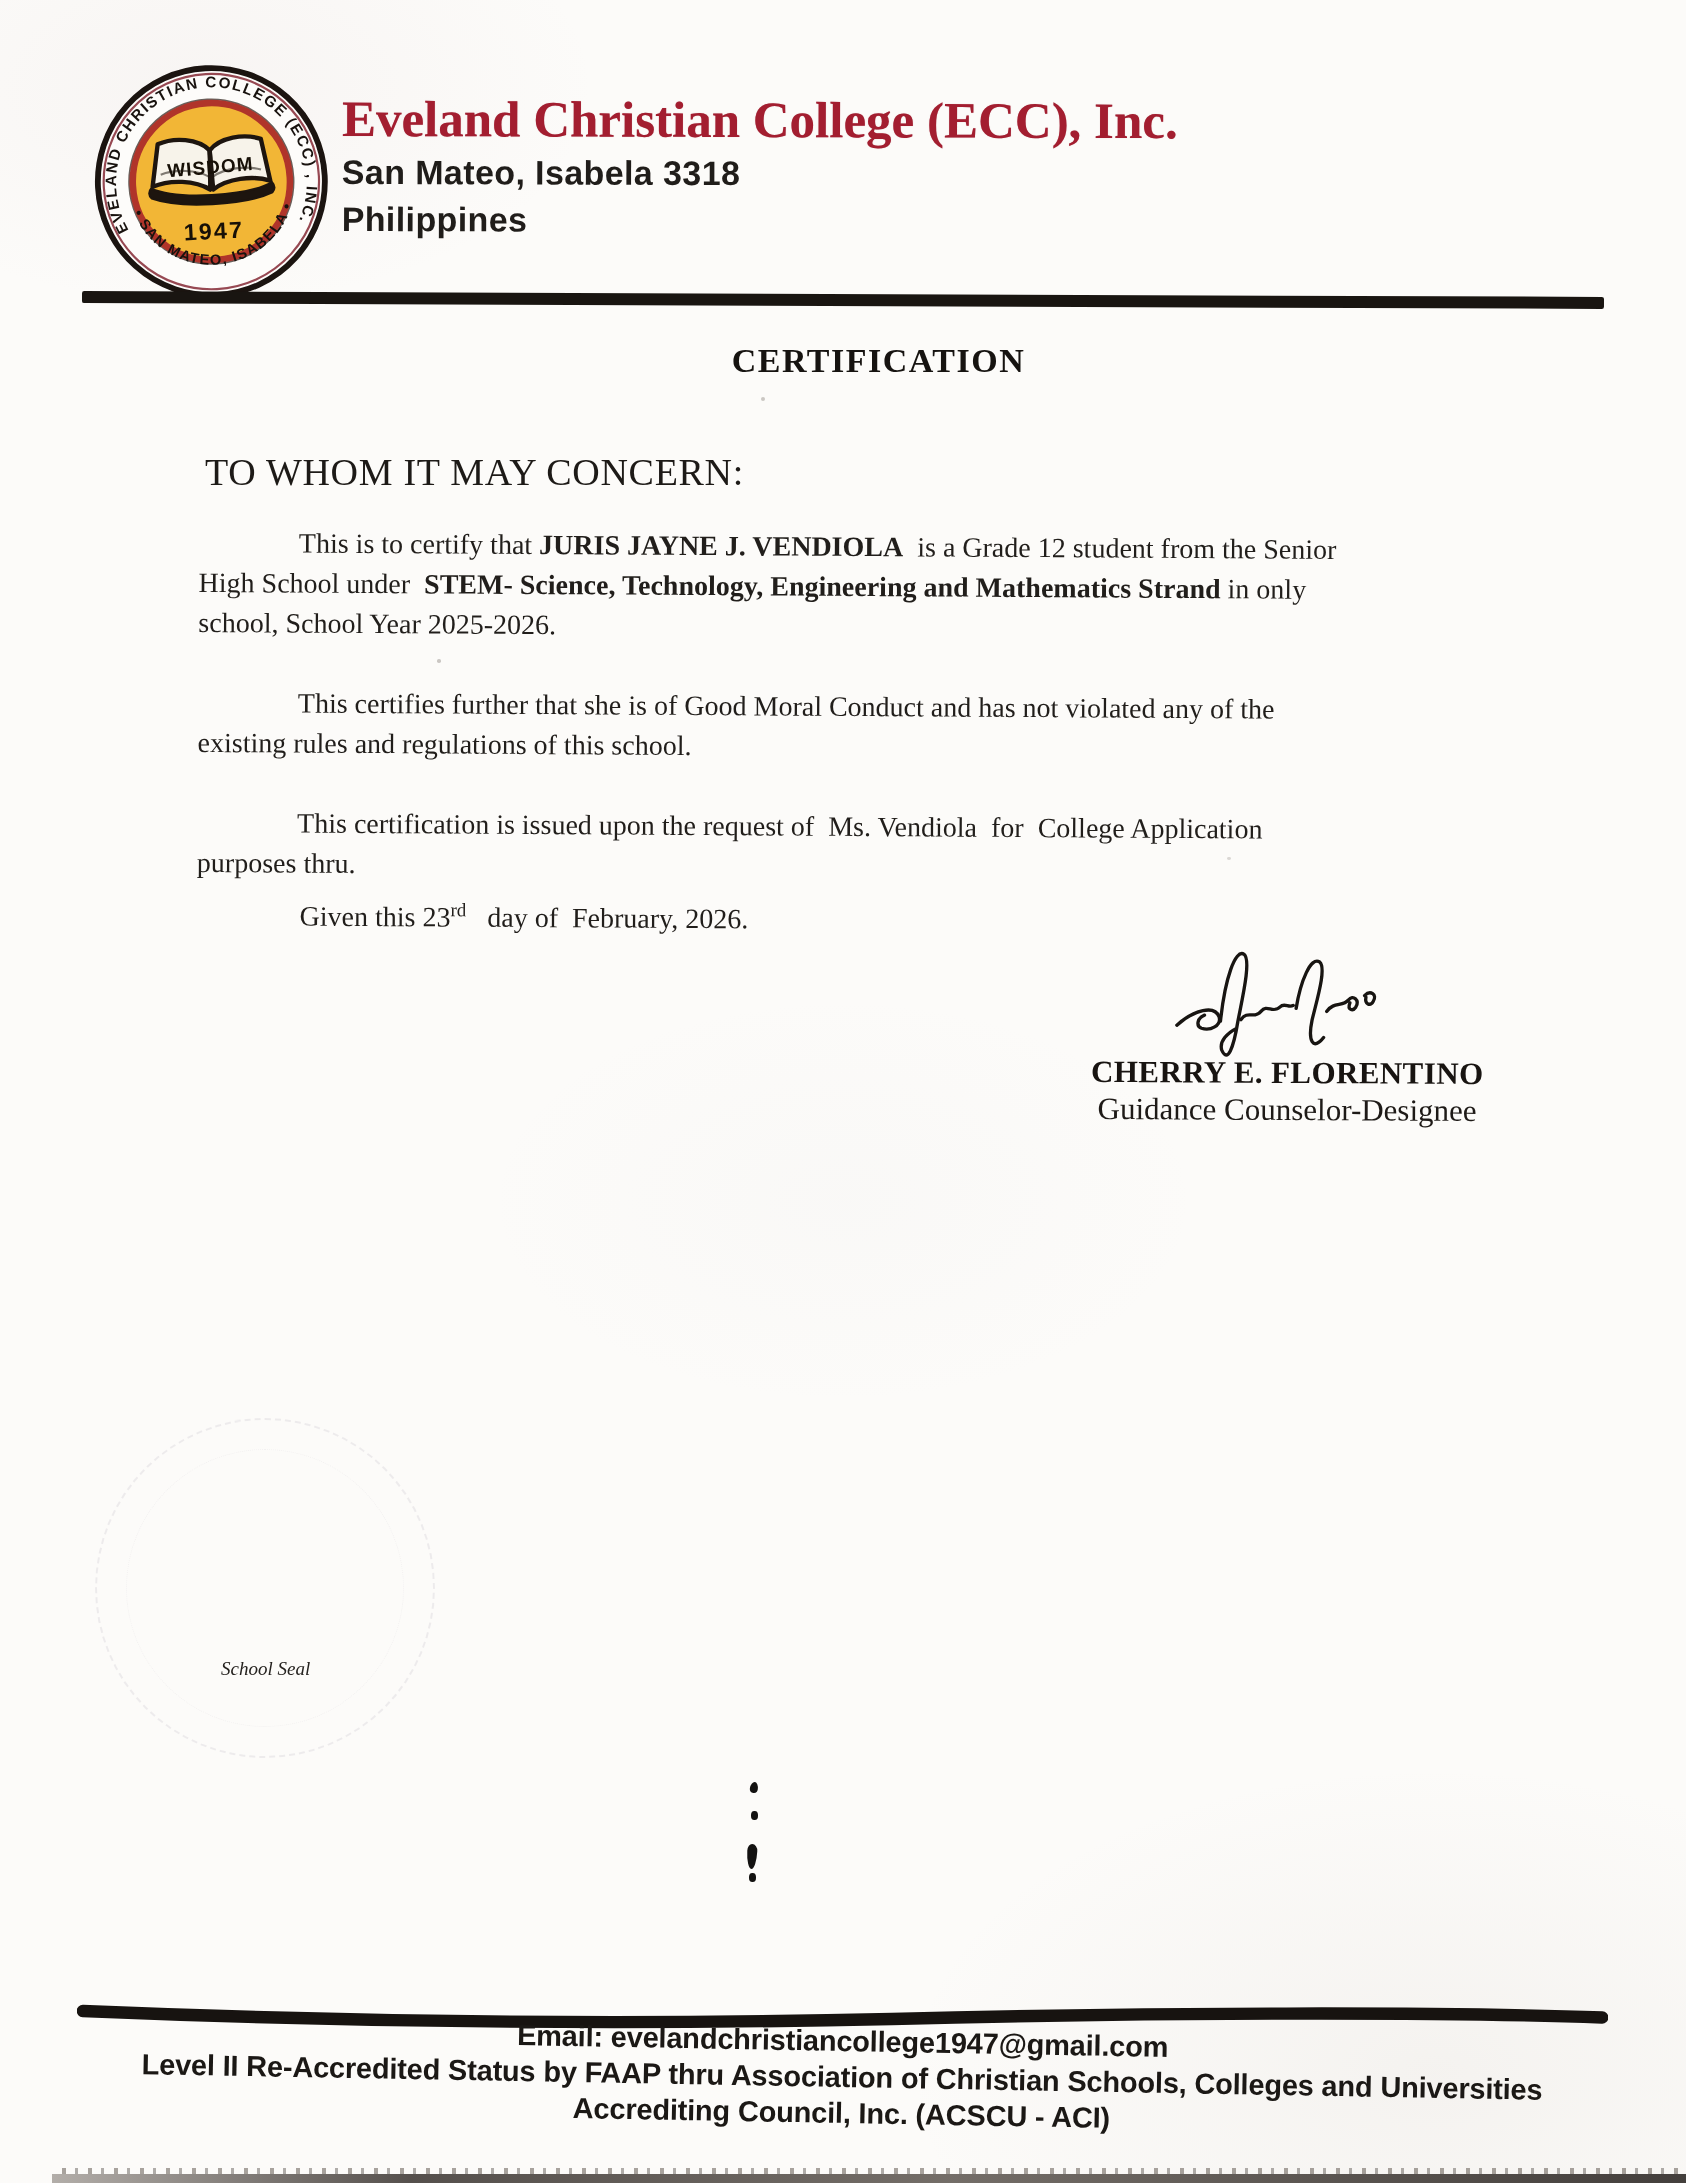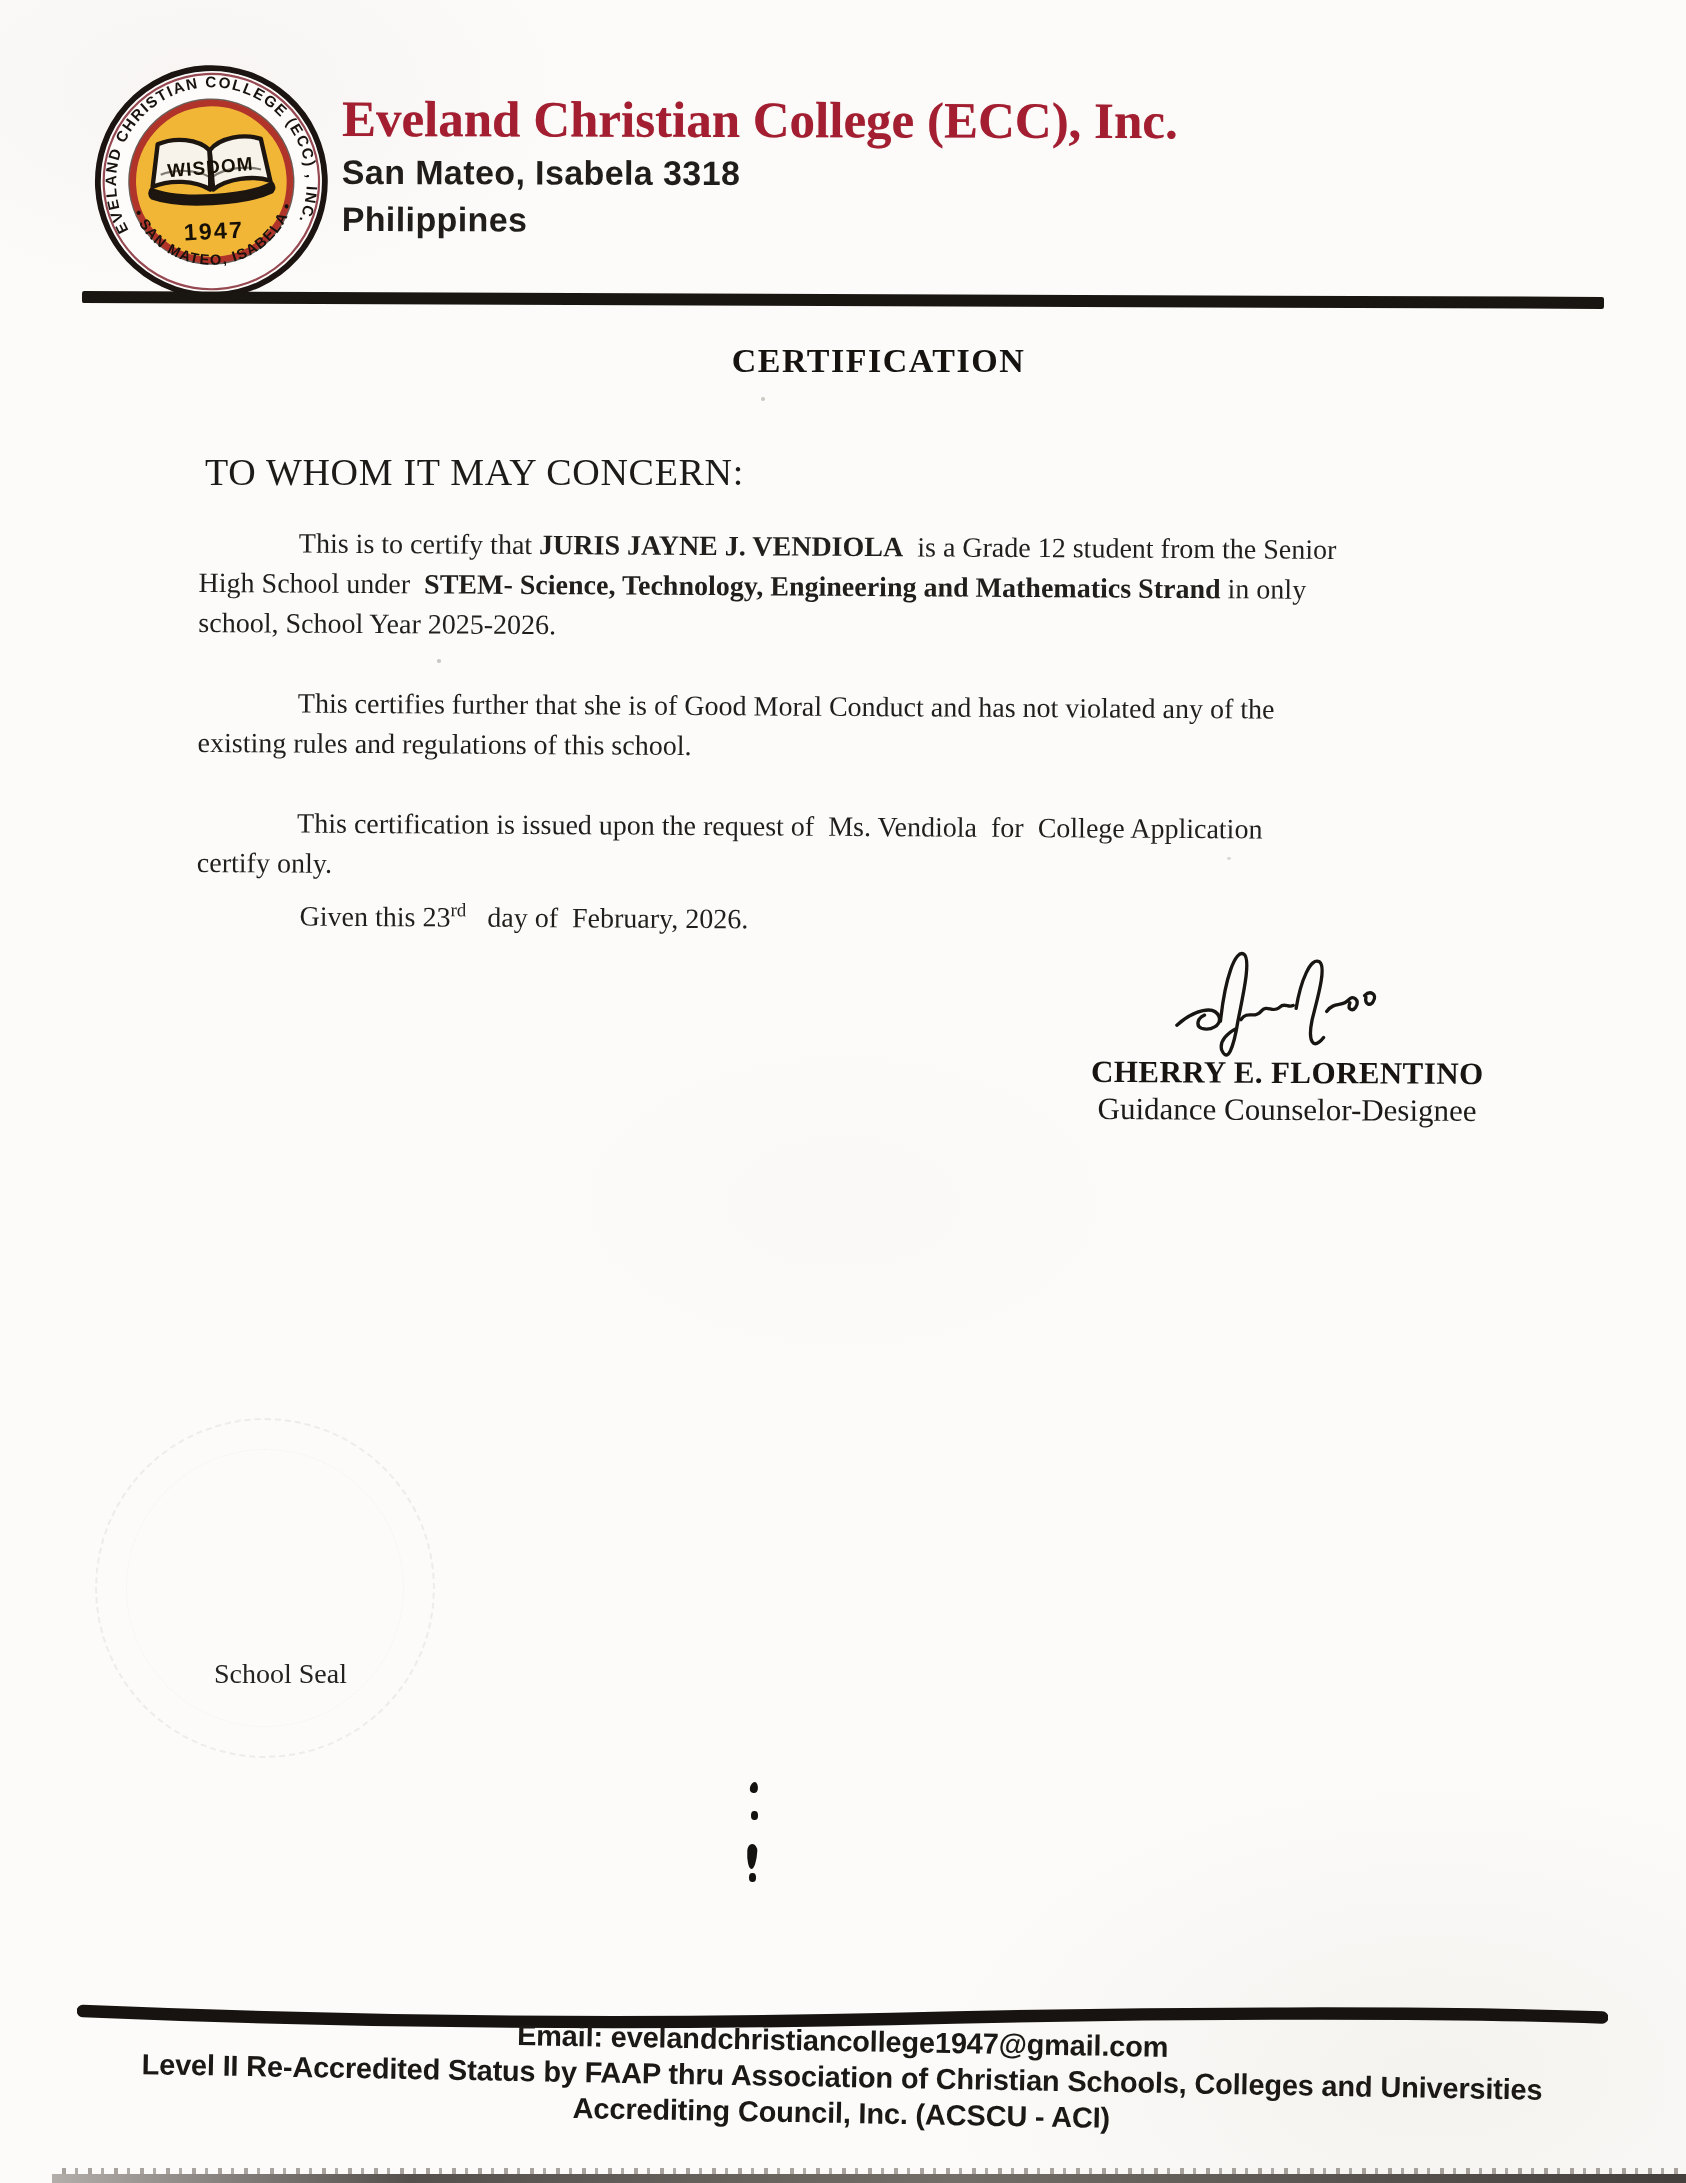--- a/index.html
+++ b/index.html
@@ -69,21 +69,21 @@
 
   
   .ghost-seal{
     position:absolute;left:95px;top:1418px;width:336px;height:336px;border-radius:50%;
     border:2.2px dashed rgba(135,125,148,.12);
   }
   .ghost-seal::after{
     content:"";position:absolute;inset:29px;border-radius:50%;
     border:1.5px dotted rgba(135,125,148,.08);
   }
-  .seal-label{position:absolute;left:214px;top:1658px;font-size:28px;color:#25221f;}
+  .seal-label{position:absolute;left:221px;top:1658px;font-size:19px;color:#25221f;font-style:italic;}
 
   
   .ink{position:absolute;background:#131211;}
   .ink.m1{left:750px;top:1782px;width:8px;height:11px;border-radius:55% 45% 50% 50%/62% 62% 38% 38%;transform:rotate(7deg);}
   .ink.m2{left:751px;top:1811px;width:6.5px;height:8.7px;border-radius:50%;}
   .ink.m3{left:747px;top:1844px;width:10.2px;height:25px;border-radius:46% 54% 50% 50%/28% 28% 72% 72%;transform:rotate(3deg);}
   .ink.m4{left:749px;top:1873px;width:6.5px;height:8.7px;border-radius:50%;}
   .speck{position:absolute;background:#9a948e;border-radius:50%;opacity:.5;}
   .speck.s1{left:761px;top:397px;width:4.4px;height:4.4px;}
   .speck.s2{left:437px;top:659px;width:3.6px;height:3.6px;}
@@ -156,21 +156,21 @@
           <div class="line indent"><span>This is to certify that </span><span class="b">JURIS JAYNE J. VENDIOLA</span><span>  is a Grade 12 student from the Senior</span></div>
           <div class="line"><span>High School under </span><span class="b"> STEM- Science, Technology, Engineering and Mathematics Strand</span><span> in only</span></div>
           <div class="line"><span>school, School Year 2025-2026.</span></div>
         </div>
         <div class="para">
           <div class="line indent"><span>This certifies further that she is of Good Moral Conduct and has not violated any of the</span></div>
           <div class="line"><span>existing rules and regulations of this school.</span></div>
         </div>
         <div class="para">
           <div class="line indent"><span>This certification is issued upon the request of  Ms. Vendiola  for  College Application</span></div>
-          <div class="line"><span>certify only.</span></div>
+          <div class="line"><span>purposes thru.</span></div>
         </div>
       </div>
     <div class="date-line" id="date-line"><span>Given this 23</span><sup>rd</sup><span>   day of  February, 2026.</span></div>
   </div>
 
   <div class="signature-block">
     <svg class="signature-svg" width="240" height="125" viewBox="0 0 330 172">
       <g fill="none" stroke="#181512" stroke-width="4.6" stroke-linecap="round">
         <path d="M12,118 C36,96 64,90 70,106 C74,118 58,126 46,122 C38,119 40,108 50,104"></path>
         <path d="M72,112 C78,53 92,12 104,20 C114,28 102,80 96,112 C90,150 82,170 74,152 C70,140 82,128 94,122"></path>

